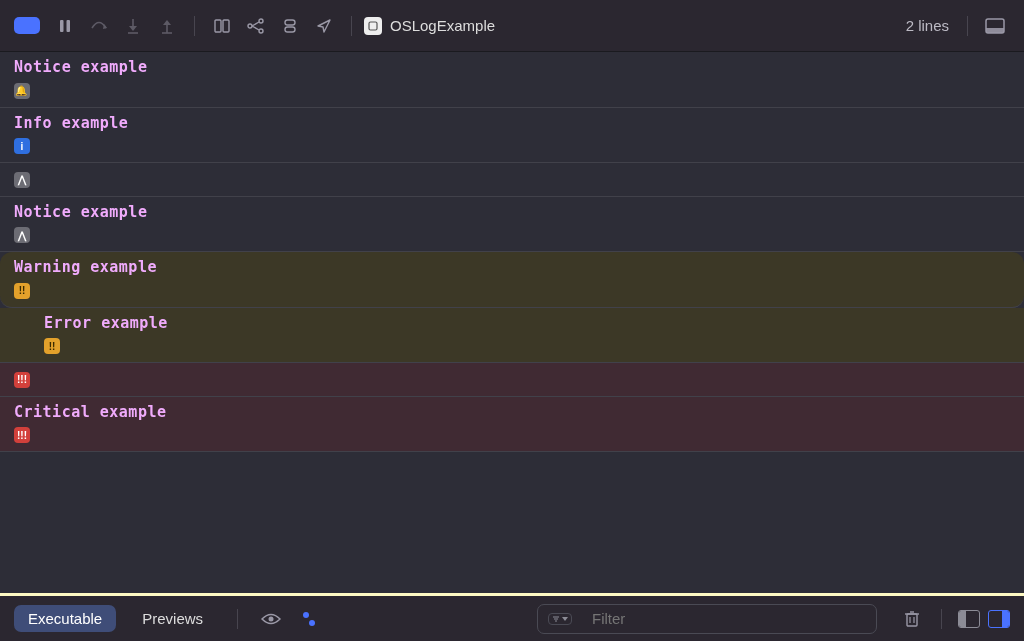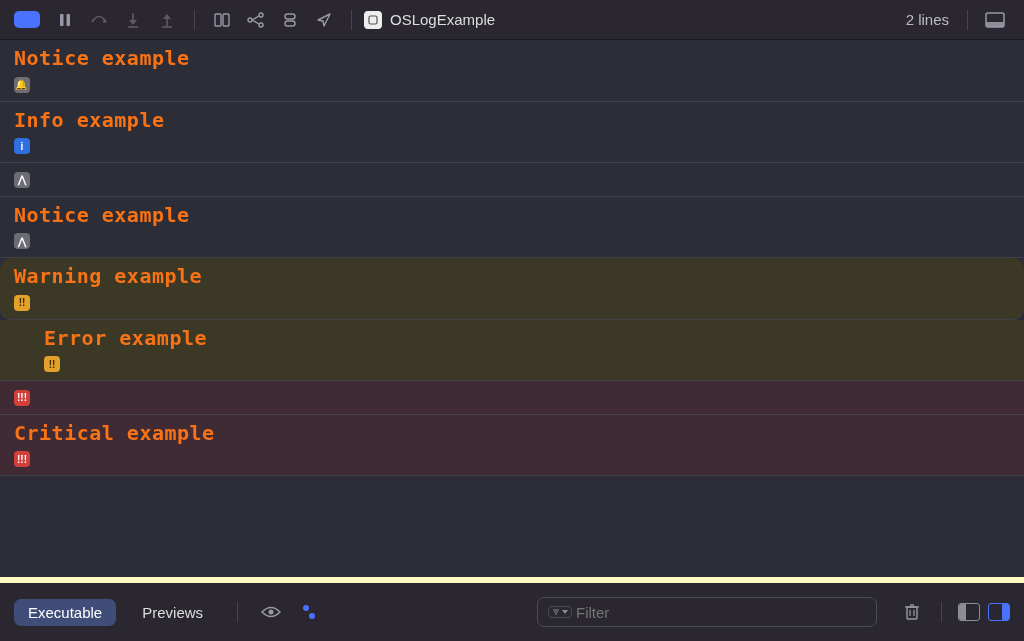--- a/index.html
+++ b/index.html
@@ -7,21 +7,21 @@
   body {
     background: #2a2a33;
     font-family: -apple-system, BlinkMacSystemFont, "Segoe UI", sans-serif;
     color: #ddd;
     display: flex;
     flex-direction: column;
   }
 
   
   .toolbar {
-    height: 40px;
+    height: 52px;
     background: #2b2730;
     border-bottom: 1px solid #1a1a1f;
     display: flex;
     align-items: center;
     padding: 0 14px;
     gap: 4px;
   }
   .toolbar svg { display: block; }
   .tb-btn {
     width: 30px; height: 30px;
@@ -63,65 +63,65 @@
     padding: 6px 14px 8px 14px;
     border-bottom: 1px solid #41414a;
   }
   .log-row.default { background: #2d2d37; }
   .log-row.warning { background: #3c3826; border-radius: 12px; }
   .log-row.error   { background: #3c3826; padding-left: 44px; }
   .log-row.fault   { background: #402a33; }
   .log-row.critical{ background: #402a33; }
   .log-msg {
     font-family: "SF Mono", ui-monospace, Menlo, Consolas, monospace;
-    font-size: 20px;
+    font-size: 15px;
     font-weight: 700;
     letter-spacing: 0.5px;
-    color: #f97316;
+    color: #f0abfc;
     margin-bottom: 4px;
   }
   .log-icon {
     width: 16px; height: 16px;
     border-radius: 4px;
     display: inline-flex; align-items: center; justify-content: center;
     font-size: 10px; font-weight: 700;
     color: #fff;
   }
   .log-icon.notice  { background: #6c6c74; }
   .log-icon.info    { background: #2f6fe0; }
   .log-icon.debug   { background: #6c6c74; }
   .log-icon.warning { background: #e3a12b; color:#3a2a00; }
   .log-icon.error   { background: #e3a12b; color:#3a2a00; }
   .log-icon.fault   { background: #d2403b; }
   .log-icon.critical{ background: #d2403b; }
 
   
   .bottombar {
-    height: 64px;
+    height: 48px;
     background: #2b2730;
-    border-top: 6px solid #fef9c3;
+    border-top: 3px solid #fef9c3;
     display: flex; align-items: center;
     padding: 0 14px;
     gap: 12px;
   }
   .pill {
     padding: 5px 14px;
     border-radius: 7px;
     font-size: 15px;
     color: #ddd;
   }
   .pill.active { background: #3f4d78; color: #fff; }
   .bottom-icon {
     width: 26px; height: 26px;
     display:flex;align-items:center;justify-content:center;
     color:#9a98a6;
   }
   .bottom-spacer { flex: 1; }
   .filter-box {
-    display:flex;align-items:center;gap:4px;
+    display:flex;align-items:center;gap:20px;
     border:1px solid #4a4a54;
     border-radius: 7px;
     height: 30px;
     padding: 0 10px;
     width: 340px;
   }
   .filter-box input {
     background: transparent; border: 0; outline: 0;
     color: #ccc; font-size: 15px;
     flex:1;

